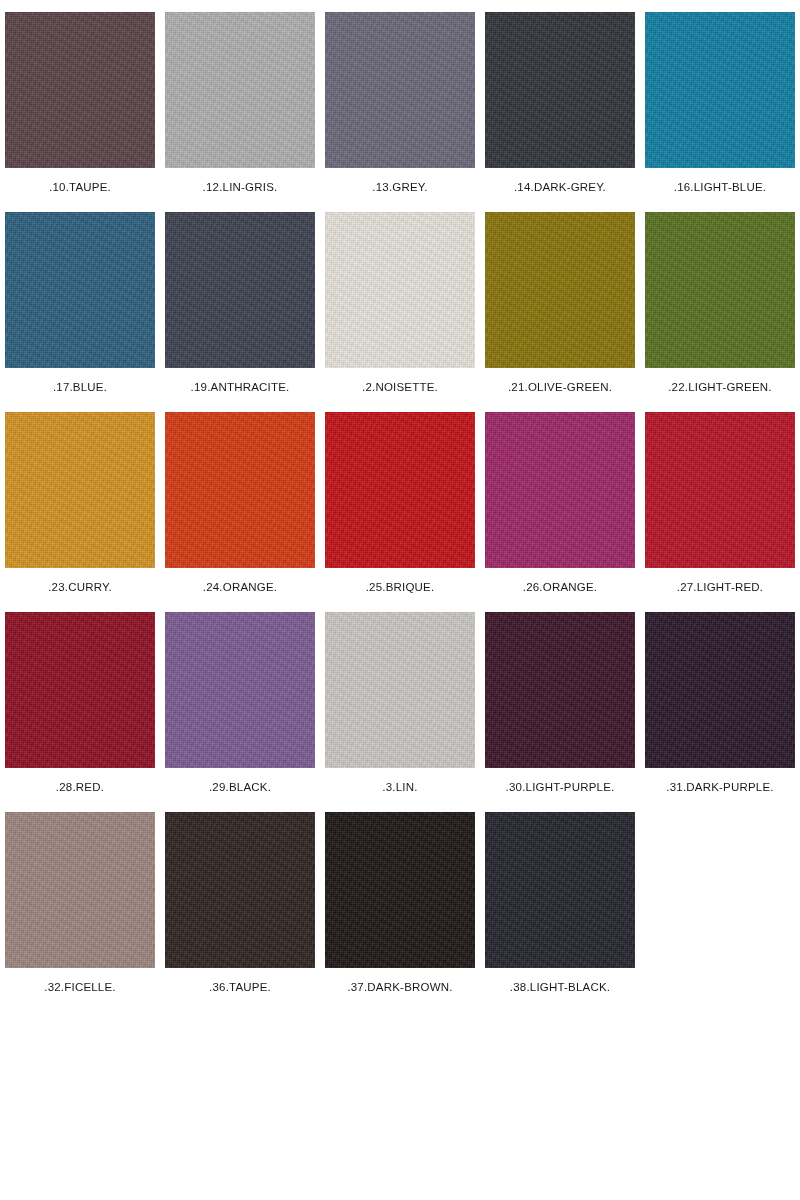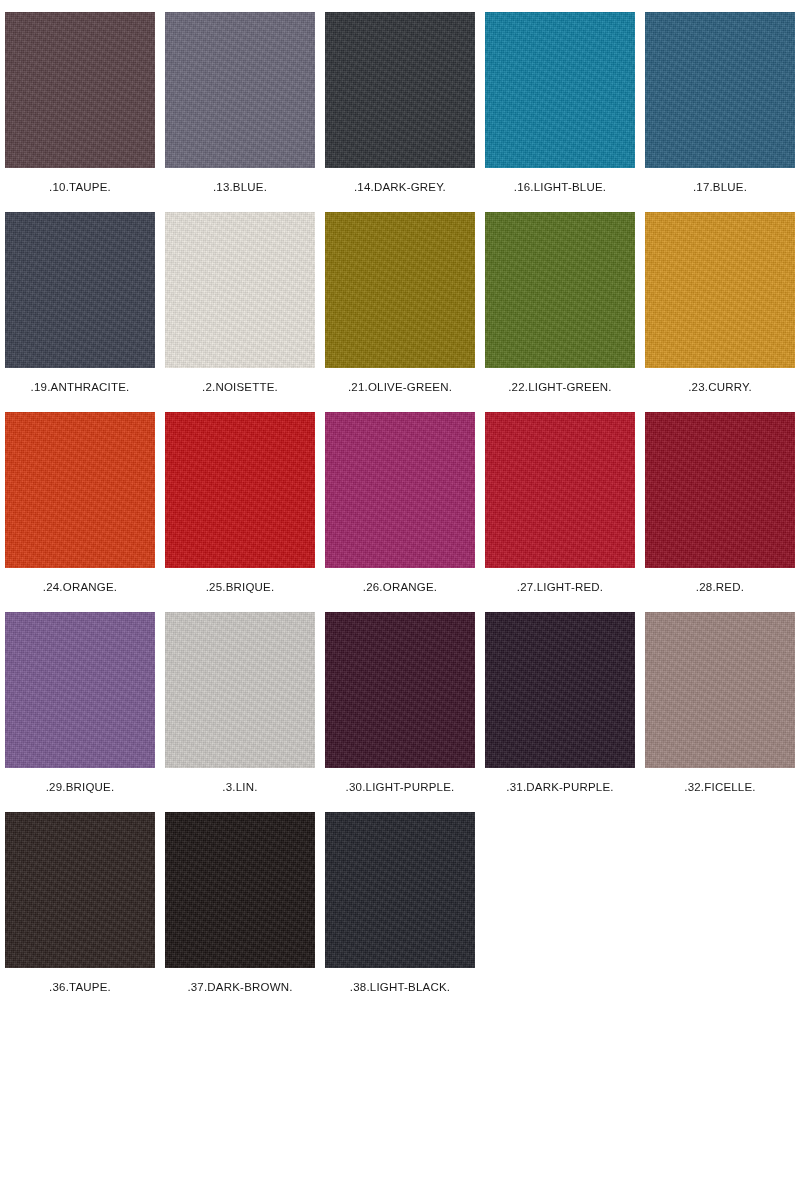--- a/index.html
+++ b/index.html
@@ -108,22 +108,26 @@
 </head>
 <body>
 
 <div id="palette-sheet">
   <div class="swatch-grid">
       <div class="swatch-cell">
         <div class="swatch-chip" style="background-color: rgb(90, 66, 71);"></div>
         <div class="swatch-label">.10.TAUPE.</div>
       </div>
       <div class="swatch-cell">
+        <div class="swatch-chip" style="background-color: rgb(177, 177, 177);"></div>
+        <div class="swatch-label">.12.LIN-GRIS.</div>
+      </div>
+      <div class="swatch-cell">
         <div class="swatch-chip" style="background-color: rgb(107, 104, 122);"></div>
-        <div class="swatch-label">.13.BLUE.</div>
+        <div class="swatch-label">.13.GREY.</div>
       </div>
       <div class="swatch-cell">
         <div class="swatch-chip" style="background-color: rgb(48, 51, 56);"></div>
         <div class="swatch-label">.14.DARK-GREY.</div>
       </div>
       <div class="swatch-cell">
         <div class="swatch-chip" style="background-color: rgb(15, 127, 163);"></div>
         <div class="swatch-label">.16.LIGHT-BLUE.</div>
       </div>
       <div class="swatch-cell">
@@ -165,21 +169,21 @@
       <div class="swatch-cell">
         <div class="swatch-chip" style="background-color: rgb(184, 18, 38);"></div>
         <div class="swatch-label">.27.LIGHT-RED.</div>
       </div>
       <div class="swatch-cell">
         <div class="swatch-chip" style="background-color: rgb(143, 14, 34);"></div>
         <div class="swatch-label">.28.RED.</div>
       </div>
       <div class="swatch-cell">
         <div class="swatch-chip" style="background-color: rgb(123, 91, 147);"></div>
-        <div class="swatch-label">.29.BRIQUE.</div>
+        <div class="swatch-label">.29.BLACK.</div>
       </div>
       <div class="swatch-cell">
         <div class="swatch-chip" style="background-color: rgb(205, 202, 198);"></div>
         <div class="swatch-label">.3.LIN.</div>
       </div>
       <div class="swatch-cell">
         <div class="swatch-chip" style="background-color: rgb(60, 19, 40);"></div>
         <div class="swatch-label">.30.LIGHT-PURPLE.</div>
       </div>
       <div class="swatch-cell">

